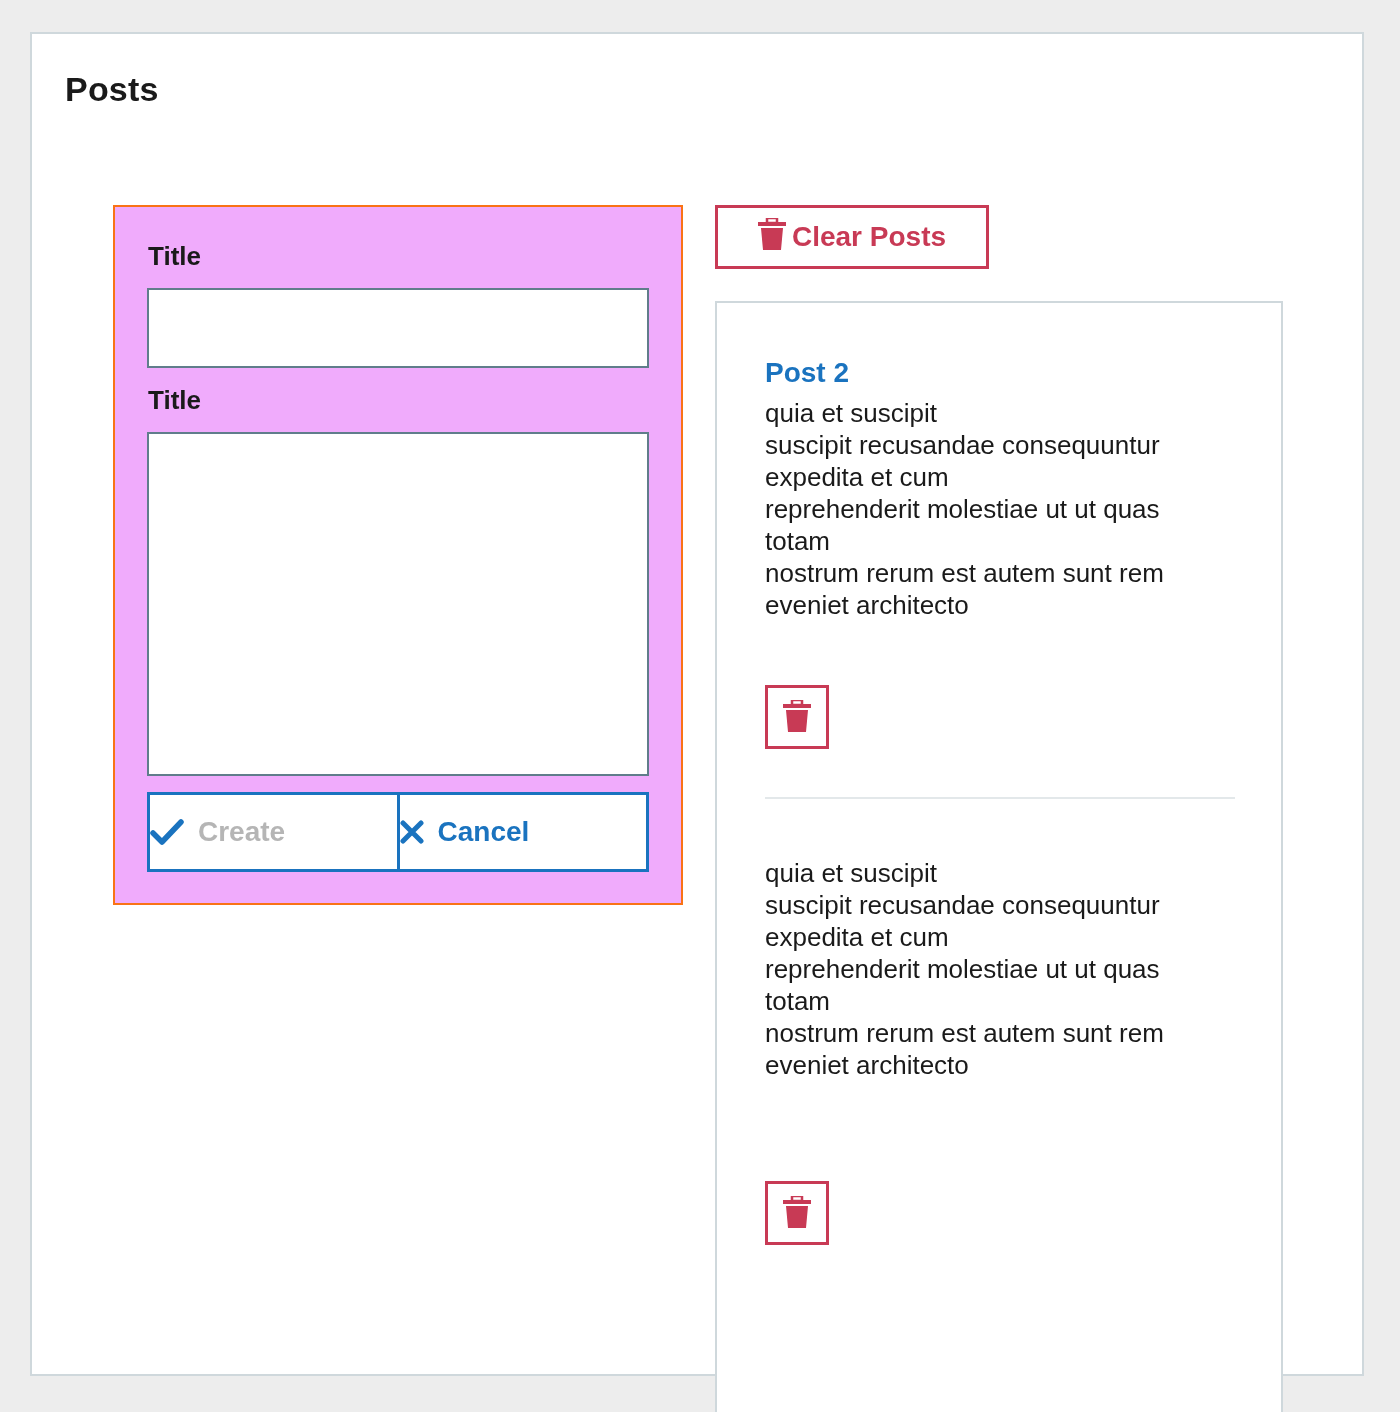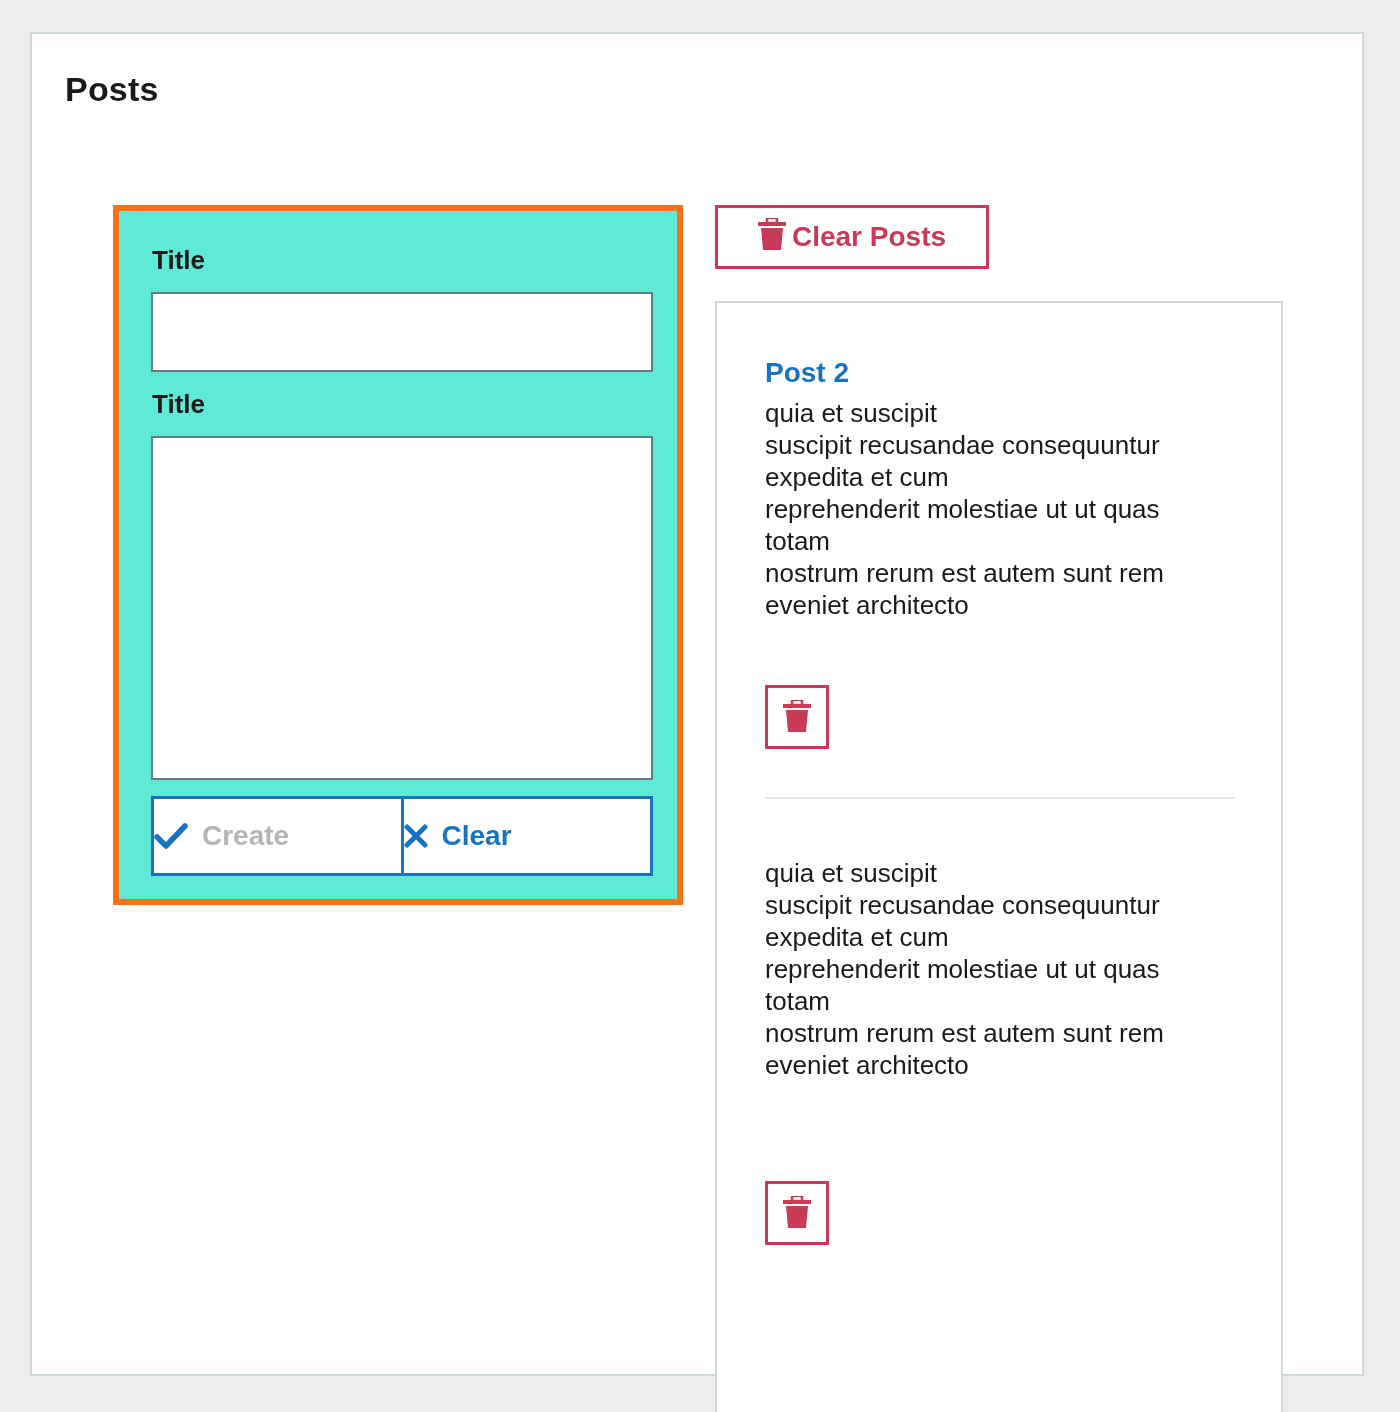--- a/index.html
+++ b/index.html
@@ -8,21 +8,21 @@
     position: absolute; left: 30px; top: 32px; width: 1334px; height: 1344px;
     background: #ffffff; border: 2px solid #cfd8dc;
   }
   .page-title {
     position: absolute; left: 33px; top: 36px;
     font-size: 34px; font-weight: bold; color: #1a1a1a; letter-spacing: 0.2px;
   }
   
   .form-card {
     position: absolute; left: 81px; top: 171px; width: 570px; height: 700px;
-    border: 6px solid #f97316; background: #5eead4;
+    border: 2px solid #f97316; background: #f0abfc;
   }
   .field-label {
     position: absolute; left: 33px; font-size: 26px; font-weight: bold; color: #1a1a1a;
   }
   .title-label { top: 34px; }
   .body-label { top: 178px; }
   .title-input {
     position: absolute; left: 32px; top: 81px; width: 502px; height: 80px;
     border: 2px solid #607d8b; background: #fff; font-size: 24px; padding: 0 12px;
     font-family: "Liberation Sans", sans-serif; outline: none;
@@ -97,21 +97,21 @@
             </svg>
         </span>
         <span>Create</span>
       </button>
       <button class="btn cancel-btn">
         <span>
           <svg width="24" height="24" viewBox="0 0 24 24">
               <path d="M3 3 L21 21 M21 3 L3 21" fill="none" stroke="#1a73bf" stroke-width="5" stroke-linecap="round"></path>
             </svg>
         </span>
-        <span>Clear</span>
+        <span>Cancel</span>
       </button>
     </div>
   </div>
 
   <button class="clear-btn">
     <span>
       <svg width="28" height="32" viewBox="0 0 28 32">
           <rect x="9" y="0" width="10" height="5" fill="none" stroke="#c83a55" stroke-width="2.5"></rect>
           <rect x="0" y="4" width="28" height="4" fill="#c83a55"></rect>
           <path d="M3 10 H25 L23 32 H5 Z" fill="#c83a55"></path>

